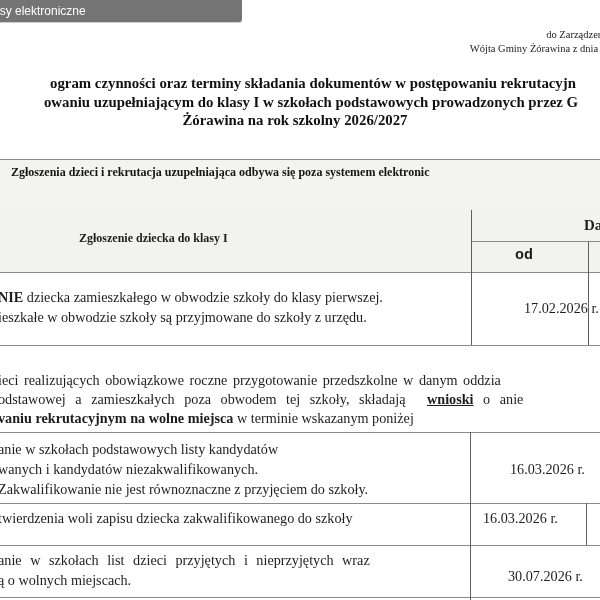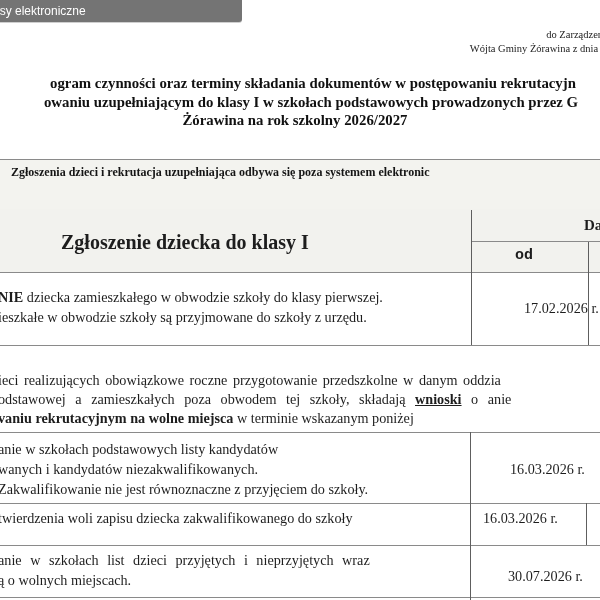--- a/index.html
+++ b/index.html
@@ -38,21 +38,21 @@
     font-weight:bold; font-size:12px; color:#151515;
   }
   .hdr {
     position:absolute; left:0; width:620px; top:209px; height:63px;
     background:#f2f2ee; border-bottom:1px solid #8a8a8a;
   }
   .hline { position:absolute; background:#8a8a8a; height:1px; }
   .vline { position:absolute; background:#5e5e5e; width:1px; }
   .t { position:absolute; white-space:nowrap; font-size:14.2px; color:#1d1d1d; }
   .b { font-weight:bold; }
-  .u { text-decoration:underline; }
+  .u { text-decoration:underline;margin-left:12px; }
 </style>
 </head>
 <body>
 
 <div class="overlay-bar">
   <span>isy elektroniczne</span>
 </div>
 
 <div class="annex">
   <div>do Zarządzeni</div>
@@ -62,21 +62,21 @@
 <div class="title">
   <div style="position:relative;left:-2px;">ogram czynności oraz terminy składania dokumentów w postępowaniu rekrutacyjn</div>
   <div style="position:relative;left:-4px;">owaniu uzupełniającym do klasy I w szkołach podstawowych prowadzonych przez G</div>
   <div style="position:relative;left:-20px;">Żórawina na rok szkolny 2026/2027</div>
 </div>
 
 <div class="banner"></div>
 <div class="banner-text">Zgłoszenia dzieci i rekrutacja uzupełniająca odbywa się poza systemem elektronic</div>
 
 <div class="hdr"></div>
-<div class="t b" style="left:61px;top:231px;font-size:20px;">Zgłoszenie dziecka do klasy I</div>
+<div class="t b" style="left:79px;top:231px;font-size:12px;">Zgłoszenie dziecka do klasy I</div>
 <div class="t b" style="left:584px;top:217px;font-size:15px;">Da</div>
 <div class="t b" style="left:515px;top:247px;font-size:15px;font-family:Liberation Mono, monospace;">od</div>
 <div class="hline" style="left:472px;top:241px;width:140px;"></div>
 <div class="vline" style="left:471px;top:210px;height:62px;"></div>
 <div class="vline" style="left:588px;top:242px;height:30px;"></div>
 
 <div class="t" style="left:-2px;top:289px;">
   <span class="b">NIE</span><span> dziecka zamieszkałego w obwodzie szkoły do klasy pierwszej.</span>
 </div>
 <div class="t" style="left:-2px;top:309px;">ieszkałe w obwodzie szkoły są przyjmowane do szkoły z urzędu.</div>

